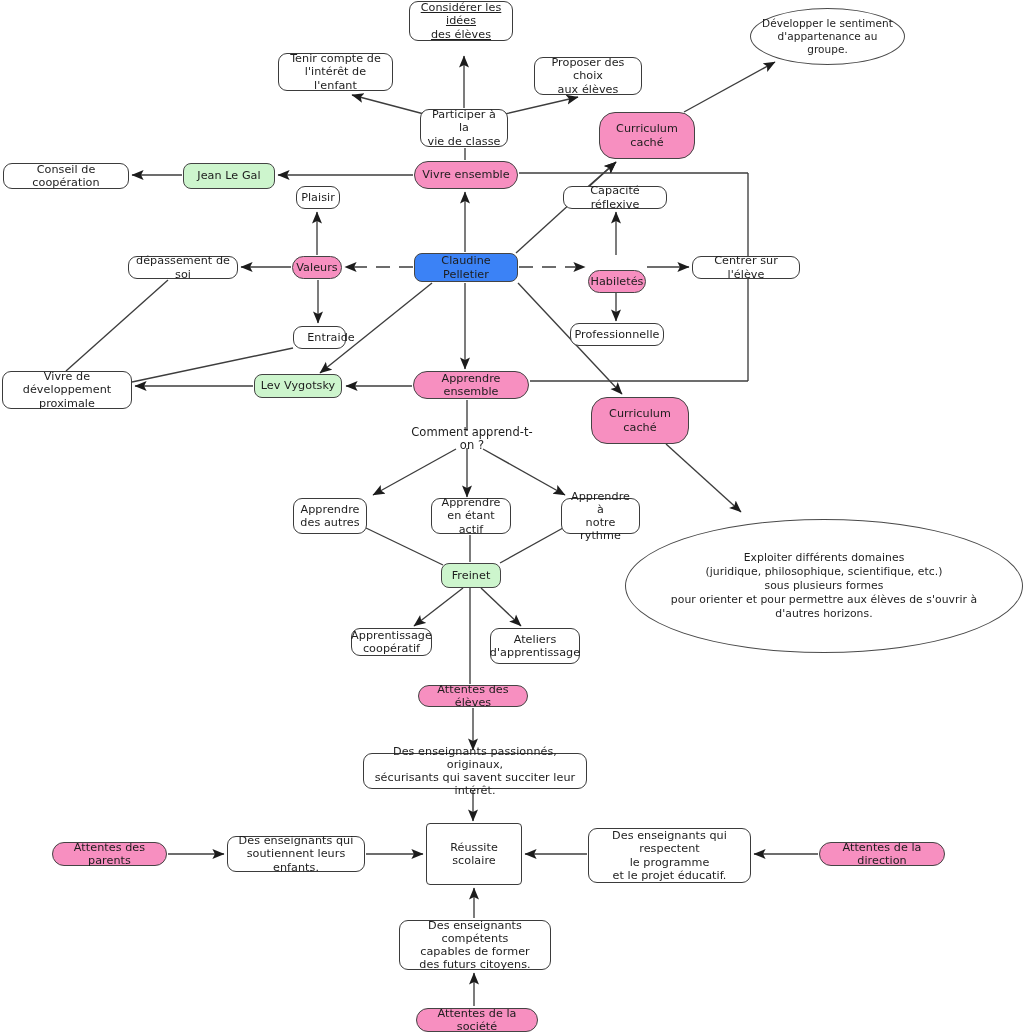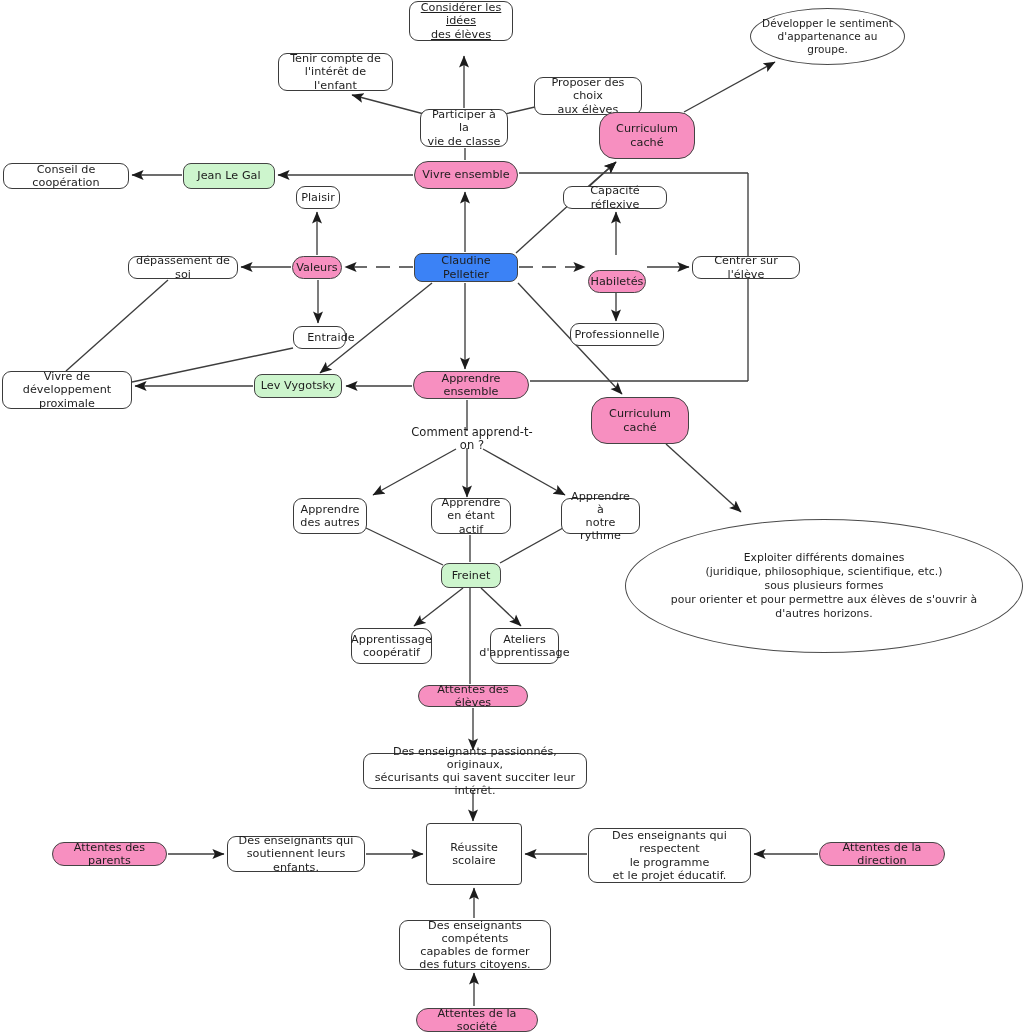--- a/index.html
+++ b/index.html
@@ -154,21 +154,21 @@
       <line x1="474" y1="1006" x2="474" y2="973" marker-end="url(#ah)"></line>
     </g>
   </svg>
 
   <div class="node" style="left:409px;top:1px;width:104px;height:40px;text-decoration:underline;">Considérer les idées
 des élèves</div>
   <div class="node ellipse" style="left:750px;top:8px;width:155px;height:57px;font-size:10.5px;line-height:13px;">Développer le sentiment
 d'appartenance au groupe.</div>
   <div class="node" style="left:278px;top:53px;width:115px;height:38px;">Tenir compte de
 l'intérêt de l'enfant</div>
-  <div class="node" style="left:534px;top:57px;width:108px;height:38px;margin-top:20px;">Proposer des choix
+  <div class="node" style="left:534px;top:57px;width:108px;height:38px;">Proposer des choix
 aux élèves</div>
   <div class="node pink" style="left:599px;top:112px;width:96px;height:47px;">Curriculum caché</div>
   <div class="node" style="left:420px;top:109px;width:88px;height:38px;">Participer à la
 vie de classe</div>
   <div class="node" style="left:3px;top:163px;width:126px;height:26px;">Conseil de coopération</div>
   <div class="node green" style="left:183px;top:163px;width:92px;height:26px;">Jean Le Gal</div>
   <div class="node pink" style="left:414px;top:161px;width:104px;height:28px;">Vivre ensemble</div>
   <div class="node" style="left:563px;top:186px;width:104px;height:23px;">Capacité réflexive</div>
   <div class="node" style="left:296px;top:186px;width:44px;height:23px;">Plaisir</div>
   <div class="node" style="left:128px;top:256px;width:110px;height:23px;">dépassement de soi</div>
@@ -188,23 +188,23 @@
 des autres</div>
   <div class="node" style="left:431px;top:498px;width:80px;height:36px;">Apprendre
 en étant actif</div>
   <div class="node" style="left:561px;top:498px;width:79px;height:36px;">Apprendre à
 notre rythme</div>
   <div class="node ellipse" style="left:625px;top:519px;width:398px;height:134px;font-size:10.8px;line-height:14px;padding:0 26px;">Exploiter différents domaines
 (juridique, philosophique, scientifique, etc.)
 sous plusieurs formes
 pour orienter et pour permettre aux élèves de s'ouvrir à d'autres horizons.</div>
   <div class="node green" style="left:441px;top:563px;width:60px;height:25px;">Freinet</div>
-  <div class="node" style="left:351px;top:628px;width:81px;height:36px;">Apprentissage
+  <div class="node" style="left:351px;top:628px;width:81px;height:28px;">Apprentissage
 coopératif</div>
-  <div class="node" style="left:490px;top:628px;width:69px;height:36px;">Ateliers
+  <div class="node" style="left:490px;top:628px;width:90px;height:36px;">Ateliers
 d'apprentissage</div>
   <div class="node pink" style="left:418px;top:685px;width:110px;height:22px;">Attentes des élèves</div>
   <div class="node" style="left:363px;top:753px;width:224px;height:36px;">Des enseignants passionnés, originaux,
 sécurisants qui savent succiter leur intérêt.</div>
   <div class="node pink" style="left:52px;top:842px;width:115px;height:24px;">Attentes des parents</div>
   <div class="node" style="left:227px;top:836px;width:138px;height:36px;">Des enseignants qui
 soutiennent leurs enfants.</div>
   <div class="node sharp" style="left:426px;top:823px;width:96px;height:62px;">Réussite scolaire</div>
   <div class="node" style="left:588px;top:828px;width:163px;height:55px;">Des enseignants qui respectent
 le programme

